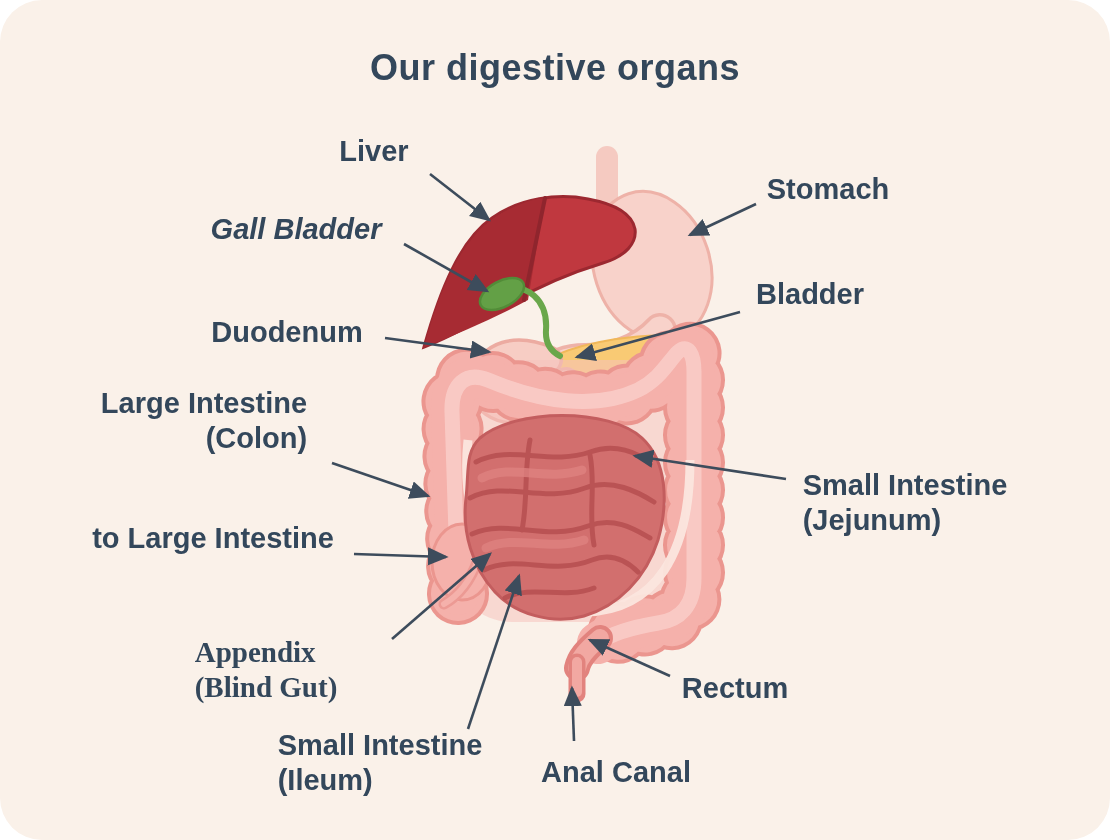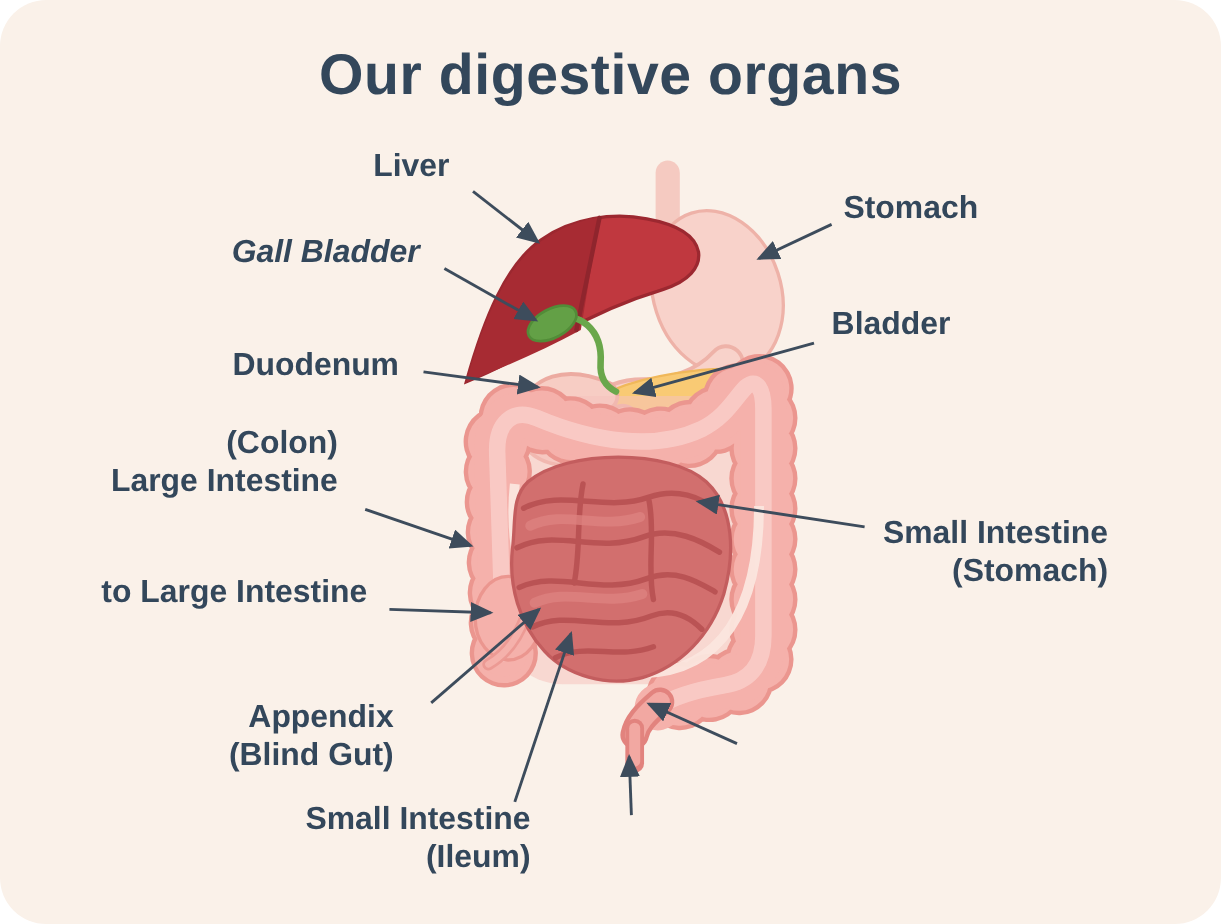--- a/index.html
+++ b/index.html
@@ -29,35 +29,35 @@
     top: 0;
     width: 1110px;
     height: 840px;
   }
   .title {
     position: absolute;
     left: 555px;
     top: 68px;
     transform: translate(-50%, -50%);
     margin: 0;
-    font-size: 52px;
+    font-size: 36px;
     font-weight: 700;
     letter-spacing: 0.5px;
     color: #33475b;
     white-space: nowrap;
   }
   .label {
     position: absolute;
     transform: translate(-50%, -50%);
     color: #33475b;
     font-size: 29px;
     font-weight: 700;
     line-height: 1.22;
     white-space: nowrap;
-    text-align: right;
+    text-align: left;
   }
   .label .ln { display: block; }
   .align-right { text-align: right; }
 </style>
 </head>
 <body>
 
 <div class="card">
   <div class="stage">
 
@@ -172,39 +172,45 @@
 
     <div class="label" style="left:810px; top:295px;">
       <span>Bladder</span>
     </div>
 
     <div class="label" style="left:287px; top:333px;">
       <span>Duodenum</span>
     </div>
 
     <div class="label align-right" style="left:204px; top:421px;">
+      <span class="ln">Large Intestine</span>
       <span class="ln">(Colon)</span>
-      <span class="ln">Large Intestine</span>
     </div>
 
     <div class="label" style="left:905px; top:503px;">
       <span class="ln">Small Intestine</span>
-      <span class="ln">(Stomach)</span>
+      <span class="ln">(Jejunum)</span>
     </div>
 
     <div class="label align-right" style="left:213px; top:539px;">
       <span class="ln">to Large Intestine</span>
     </div>
 
-    <div class="label" style="left:283px; top:670px;">
+    <div class="label" style="left:266px; top:670px;font-family:Liberation Serif, serif;">
       <span class="ln">Appendix</span>
       <span class="ln">(Blind Gut)</span>
     </div>
 
     <div class="label" style="left:380px; top:763px;">
       <span class="ln">Small Intestine</span>
       <span class="ln">(Ileum)</span>
     </div>
 
-
+    <div class="label" style="left:735px; top:689px;">
+      <span>Rectum</span>
+    </div>
+
+    <div class="label" style="left:616px; top:773px;">
+      <span>Anal Canal</span>
+    </div>
 
   </div>
 </div>
 
 </body></html>

